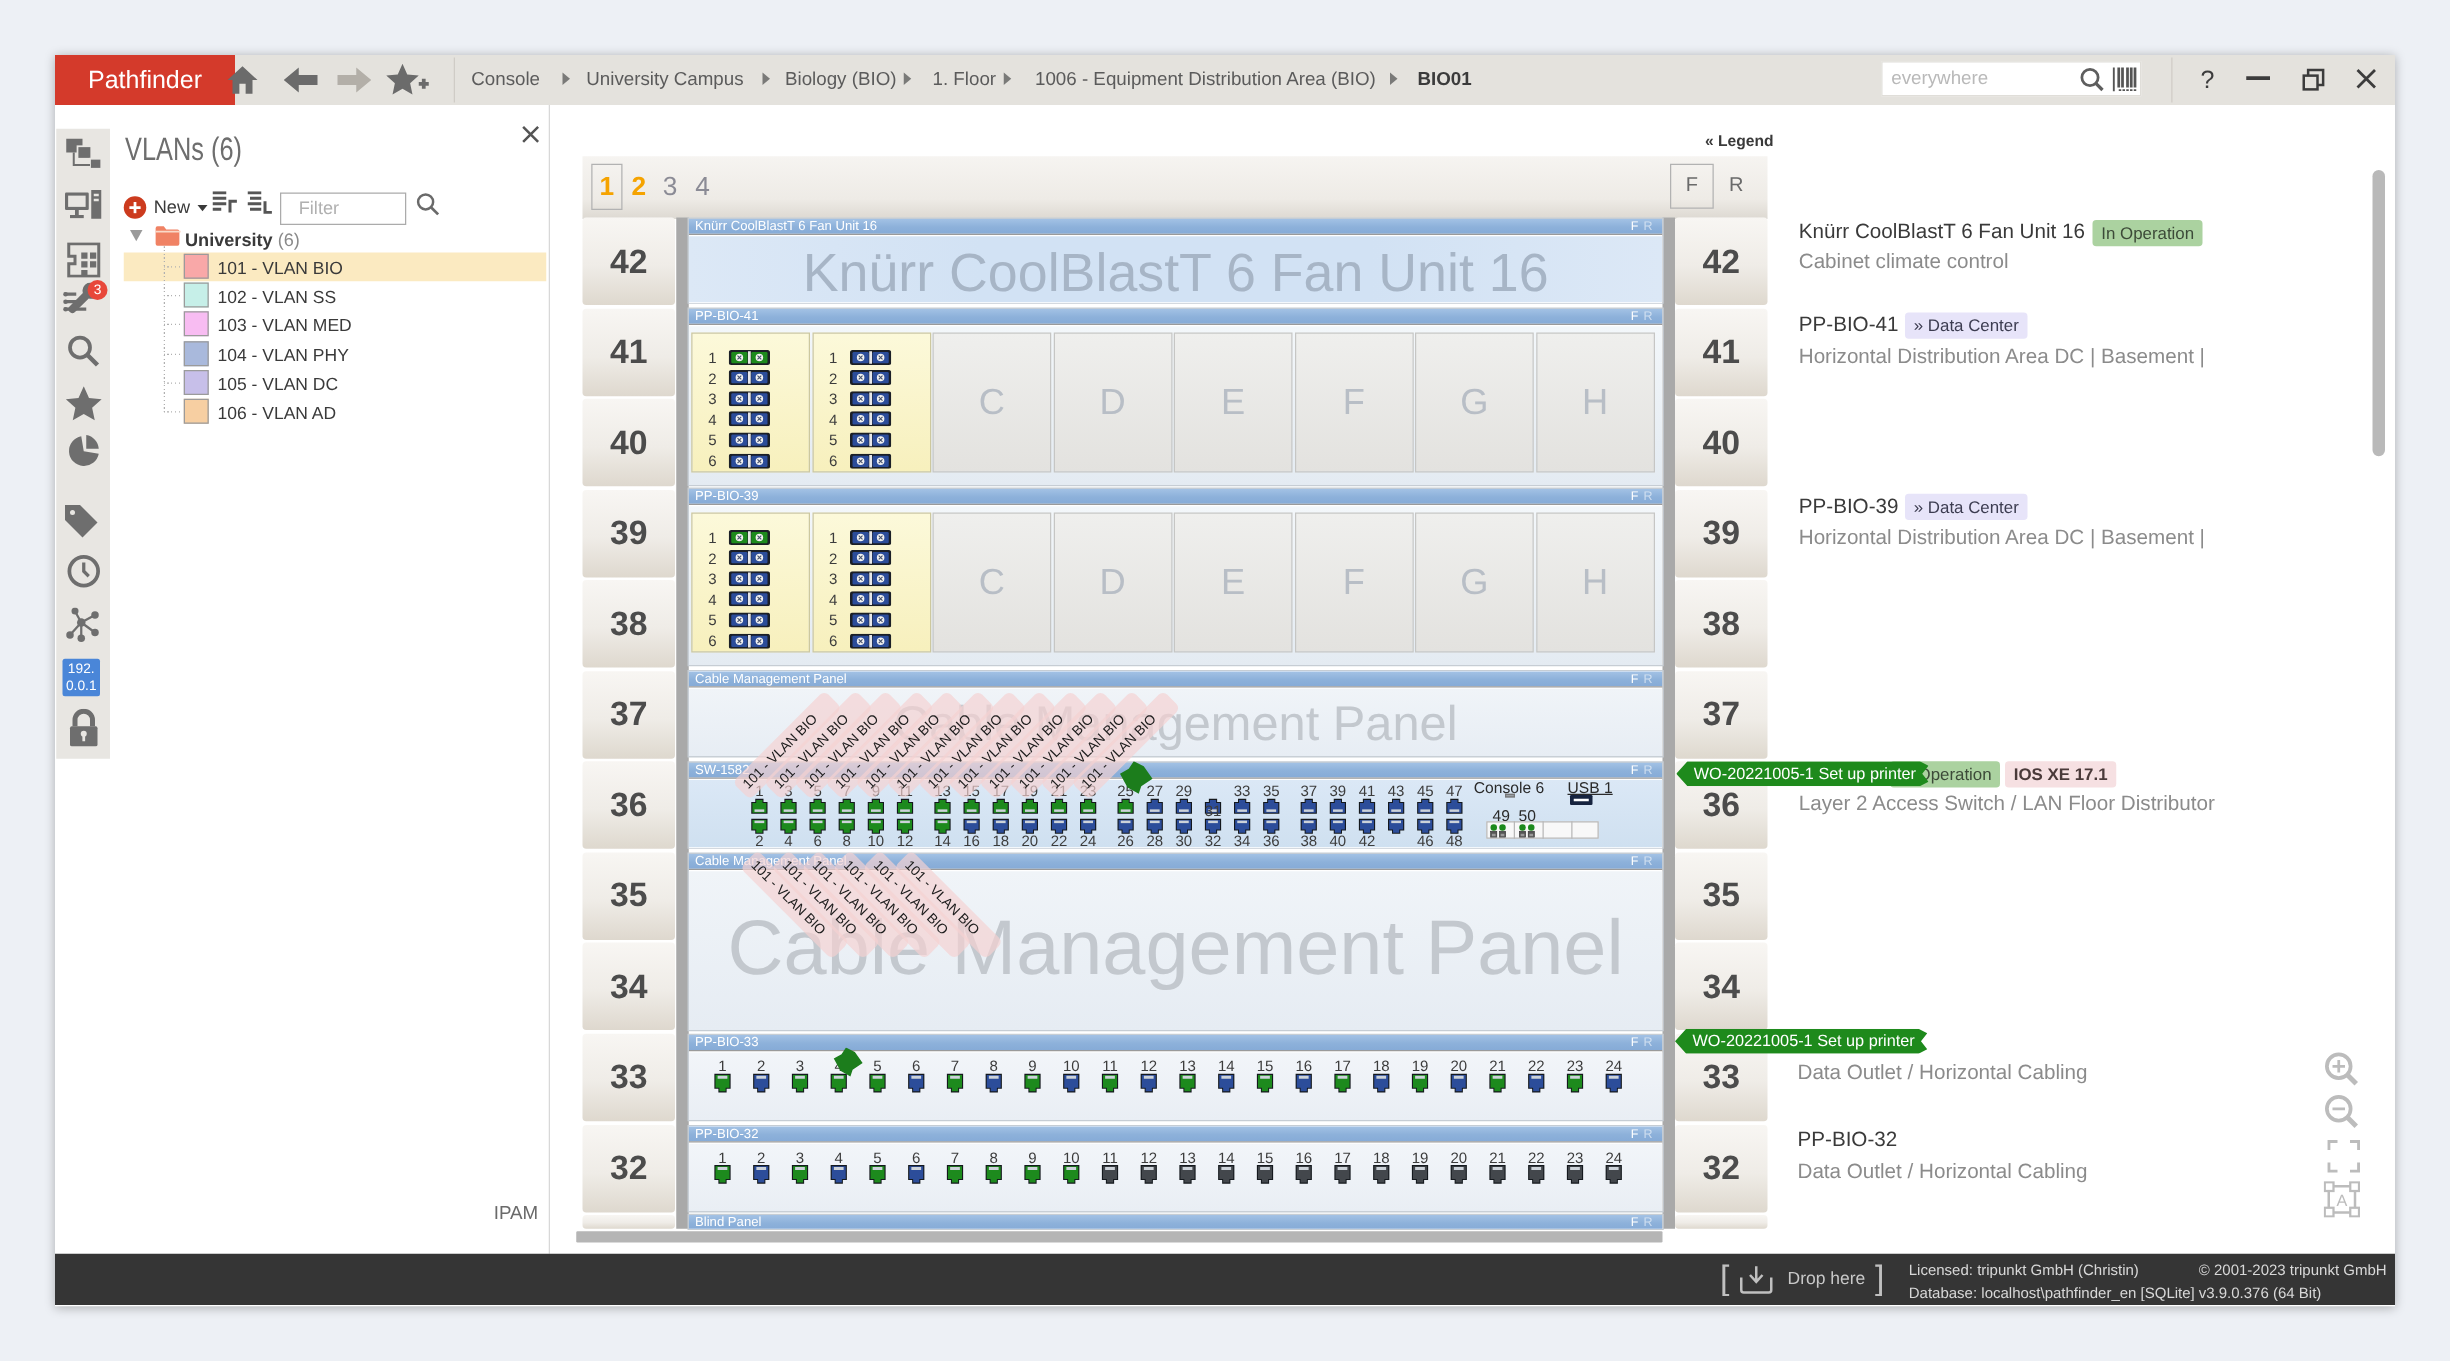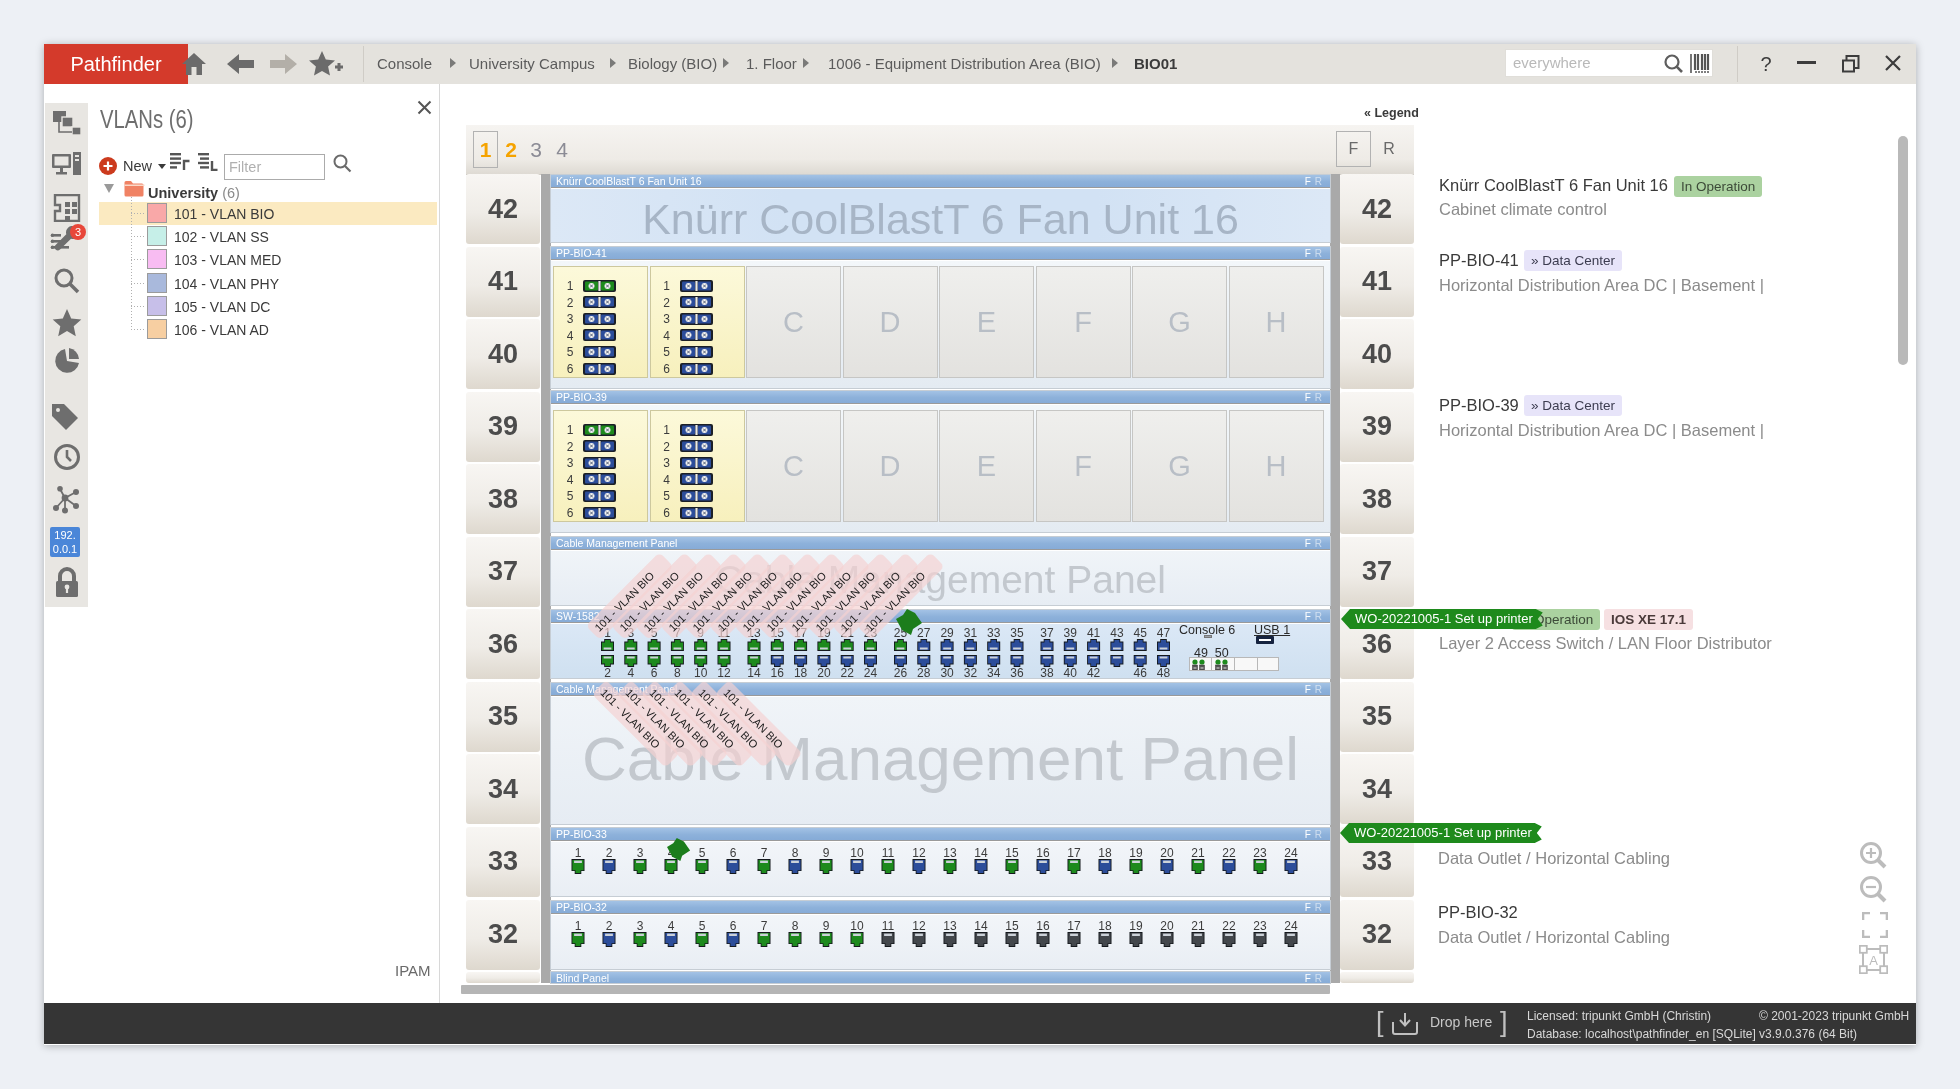--- a/index.html
+++ b/index.html
@@ -197,21 +197,21 @@
     <rect x="0" y="13.2" width="7" height="2.4" fill="#555"></rect>
 <path d="M14,17 V8 H19.5" stroke="#555" stroke-width="2.4" fill="none"></path>
   </svg>
 <svg class="abs" style="left:198px;top:153px" width="20" height="18" viewBox="0 0 20 18">
 <rect x="0" y="0" width="11" height="2.4" fill="#555"></rect>
     <rect x="2" y="4.4" width="9" height="2.4" fill="#555"></rect>
     <rect x="0" y="8.8" width="11" height="2.4" fill="#555"></rect>
     <rect x="2" y="13.2" width="9" height="2.4" fill="#555"></rect>
 <path d="M14,8 V17 H19.5" stroke="#555" stroke-width="2.4" fill="none"></path>
   </svg>
-<div class="abs" style="left:224px;top:154px;width:101px;height:26px;background:#fff;border:1px solid #ababab;font-size:14.5px;line-height:24px;color:#b0b0b0;padding-left:4px;">Filter</div>
+<div class="abs" style="left:224px;top:154px;width:101px;height:26px;background:#fff;border:1px solid #ababab;font-size:14.5px;line-height:24px;color:#b0b0b0;padding-left:14px;">Filter</div>
 <svg class="abs" style="left:332px;top:153px" width="20" height="20" viewBox="0 0 20 20">
 <circle cx="8.5" cy="8.5" r="6" fill="none" stroke="#6a6a6a" stroke-width="2"></circle>
     <path d="M13,13 L18.5,18.5" stroke="#6a6a6a" stroke-width="2.2"></path>
   </svg>
 <div class="abs" style="left:104px;top:184px;width:0;height:0;border-top:9px solid #9a9a9a;border-left:5.5px solid transparent;border-right:5.5px solid transparent;"></div>
 <svg class="abs" style="left:124px;top:180px" width="21" height="17" viewBox="0 0 21 17">
 <path d="M0.5,2.5 a1.5,1.5 0 0 1 1.5,-1.5 h5 l2,2.5 h9 a1.5,1.5 0 0 1 1.5,1.5 v10 a1.5,1.5 0 0 1 -1.5,1.5 h-16 a1.5,1.5 0 0 1 -1.5,-1.5 Z" fill="#f08264"></path>
 <path d="M0.5,6 h20 v-1.5 h-20 Z" fill="#fad9c8"></path>
   </svg>
 <div class="abs" style="left:148px;top:185px;font-size:14.5px;color:#3a3a3a;"><b>University</b> <span style="color:#8a8a8a">(6)</span></div>
@@ -528,21 +528,21 @@
       <div class="pnum" style="left:285.2px;top:2px;">21</div>
       <div class="pnum" style="left:285.2px;top:42px;">22</div>
       <div class="pnum" style="left:308.5px;top:2px;">23</div>
       <div class="pnum" style="left:308.5px;top:42px;">24</div>
       <div class="pnum" style="left:338.5px;top:2px;">25</div>
       <div class="pnum" style="left:338.5px;top:42px;">26</div>
       <div class="pnum" style="left:361.8px;top:2px;">27</div>
       <div class="pnum" style="left:361.8px;top:42px;">28</div>
       <div class="pnum" style="left:385.1px;top:2px;">29</div>
       <div class="pnum" style="left:385.1px;top:42px;">30</div>
-      <div class="pnum" style="left:408.4px;top:2px;">31</div>
+      <div class="pnum" style="left:408.4px;top:18px;">31</div>
       <div class="pnum" style="left:408.4px;top:42px;">32</div>
       <div class="pnum" style="left:431.7px;top:2px;">33</div>
       <div class="pnum" style="left:431.7px;top:42px;">34</div>
       <div class="pnum" style="left:455.0px;top:2px;">35</div>
       <div class="pnum" style="left:455.0px;top:42px;">36</div>
       <div class="pnum" style="left:485.0px;top:2px;">37</div>
       <div class="pnum" style="left:485.0px;top:42px;">38</div>
       <div class="pnum" style="left:508.3px;top:2px;">39</div>
       <div class="pnum" style="left:508.3px;top:42px;">40</div>
       <div class="pnum" style="left:531.6px;top:2px;">41</div>

